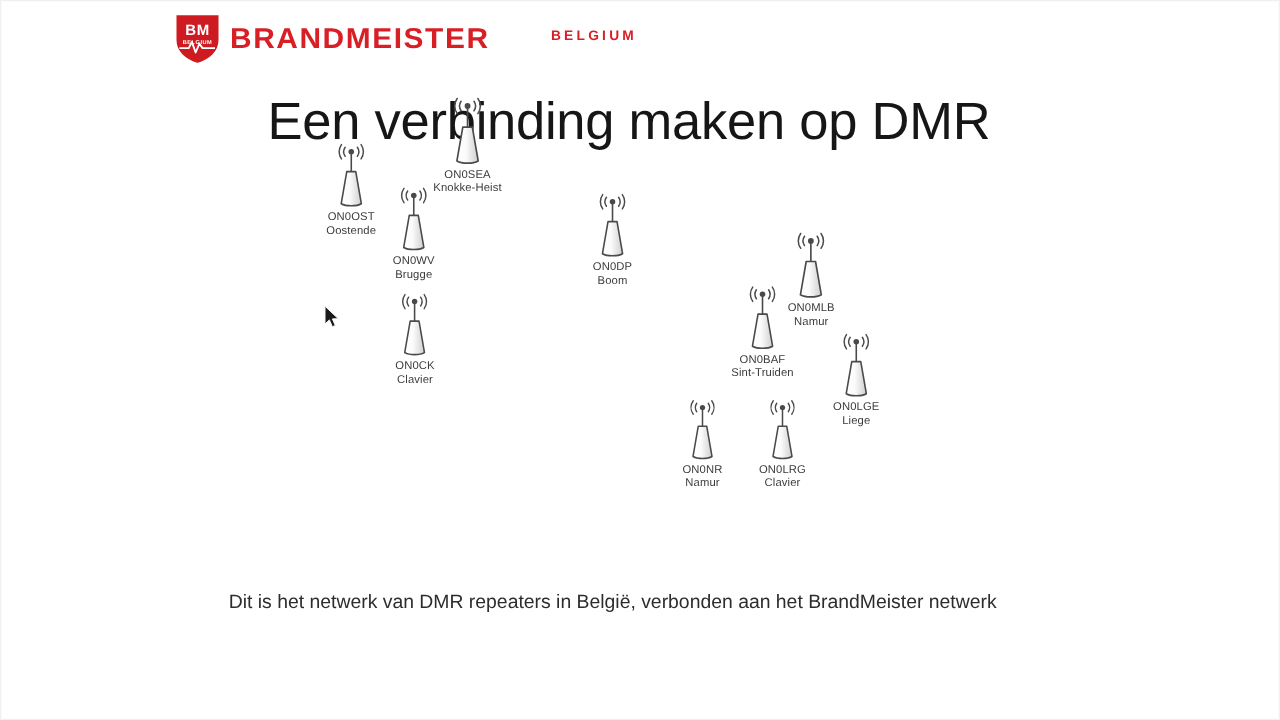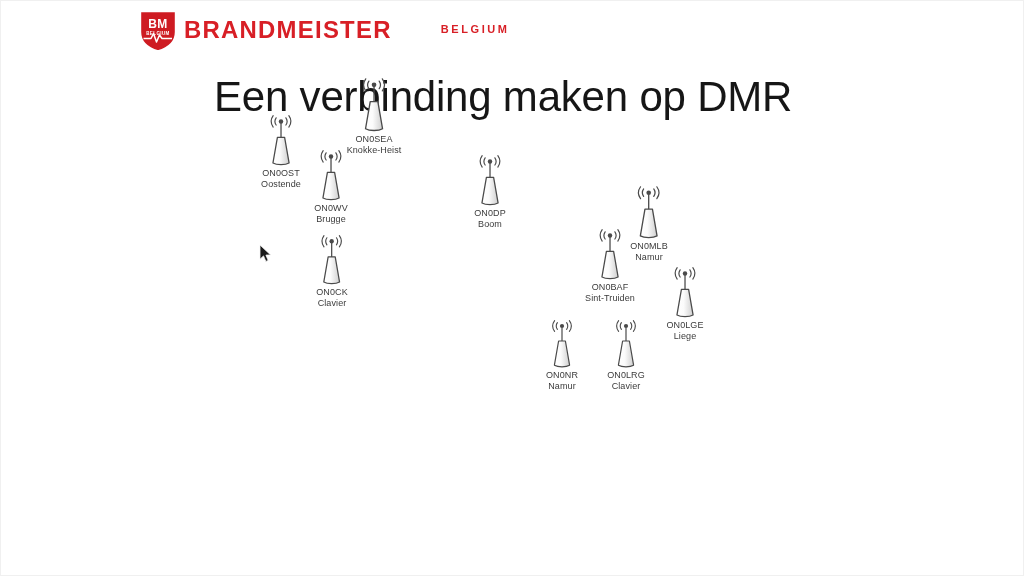--- a/index.html
+++ b/index.html
@@ -361,18 +361,19 @@
           <path d="M9.6 1.6 A9.2 9.2 0 0 0 9.6 12.4" fill="none" stroke="#4a4a4a" stroke-width="1.1" stroke-linecap="round"></path>
           <path d="M24.4 1.6 A9.2 9.2 0 0 1 24.4 12.4" fill="none" stroke="#4a4a4a" stroke-width="1.1" stroke-linecap="round"></path>
           <line x1="17" y1="8.4" x2="17" y2="22" stroke="#4a4a4a" stroke-width="1.2"></line>
           <path d="M13.6 22 H20.4 L24.6 46.2 A9 3.4 0 0 1 9.4 46.2 Z" fill="url(#tg9)" stroke="#4a4a4a" stroke-width="1.2" stroke-linejoin="round"></path>
         </svg>
         <div class="rpt-call">ON0LRG</div>
         <div class="rpt-city">Clavier</div>
       </div>
     </div>
 
+  <div id="caption">Dit is het netwerk van DMR repeaters in België, verbonden aan het BrandMeister netwerk</div>
 
   <svg id="cursor" viewBox="0 0 14 20" style="left: 258px; top: 243px;">
     <path d="M1 1 L1 15.2 L4.5 11.9 L6.9 17.4 L9.2 16.4 L6.9 11.1 L11.6 10.9 Z" fill="#1a1a1a" stroke="#f5f5f5" stroke-width="0.8" stroke-linejoin="round"></path>
   </svg>
 
 </div>
 
 </body></html>

